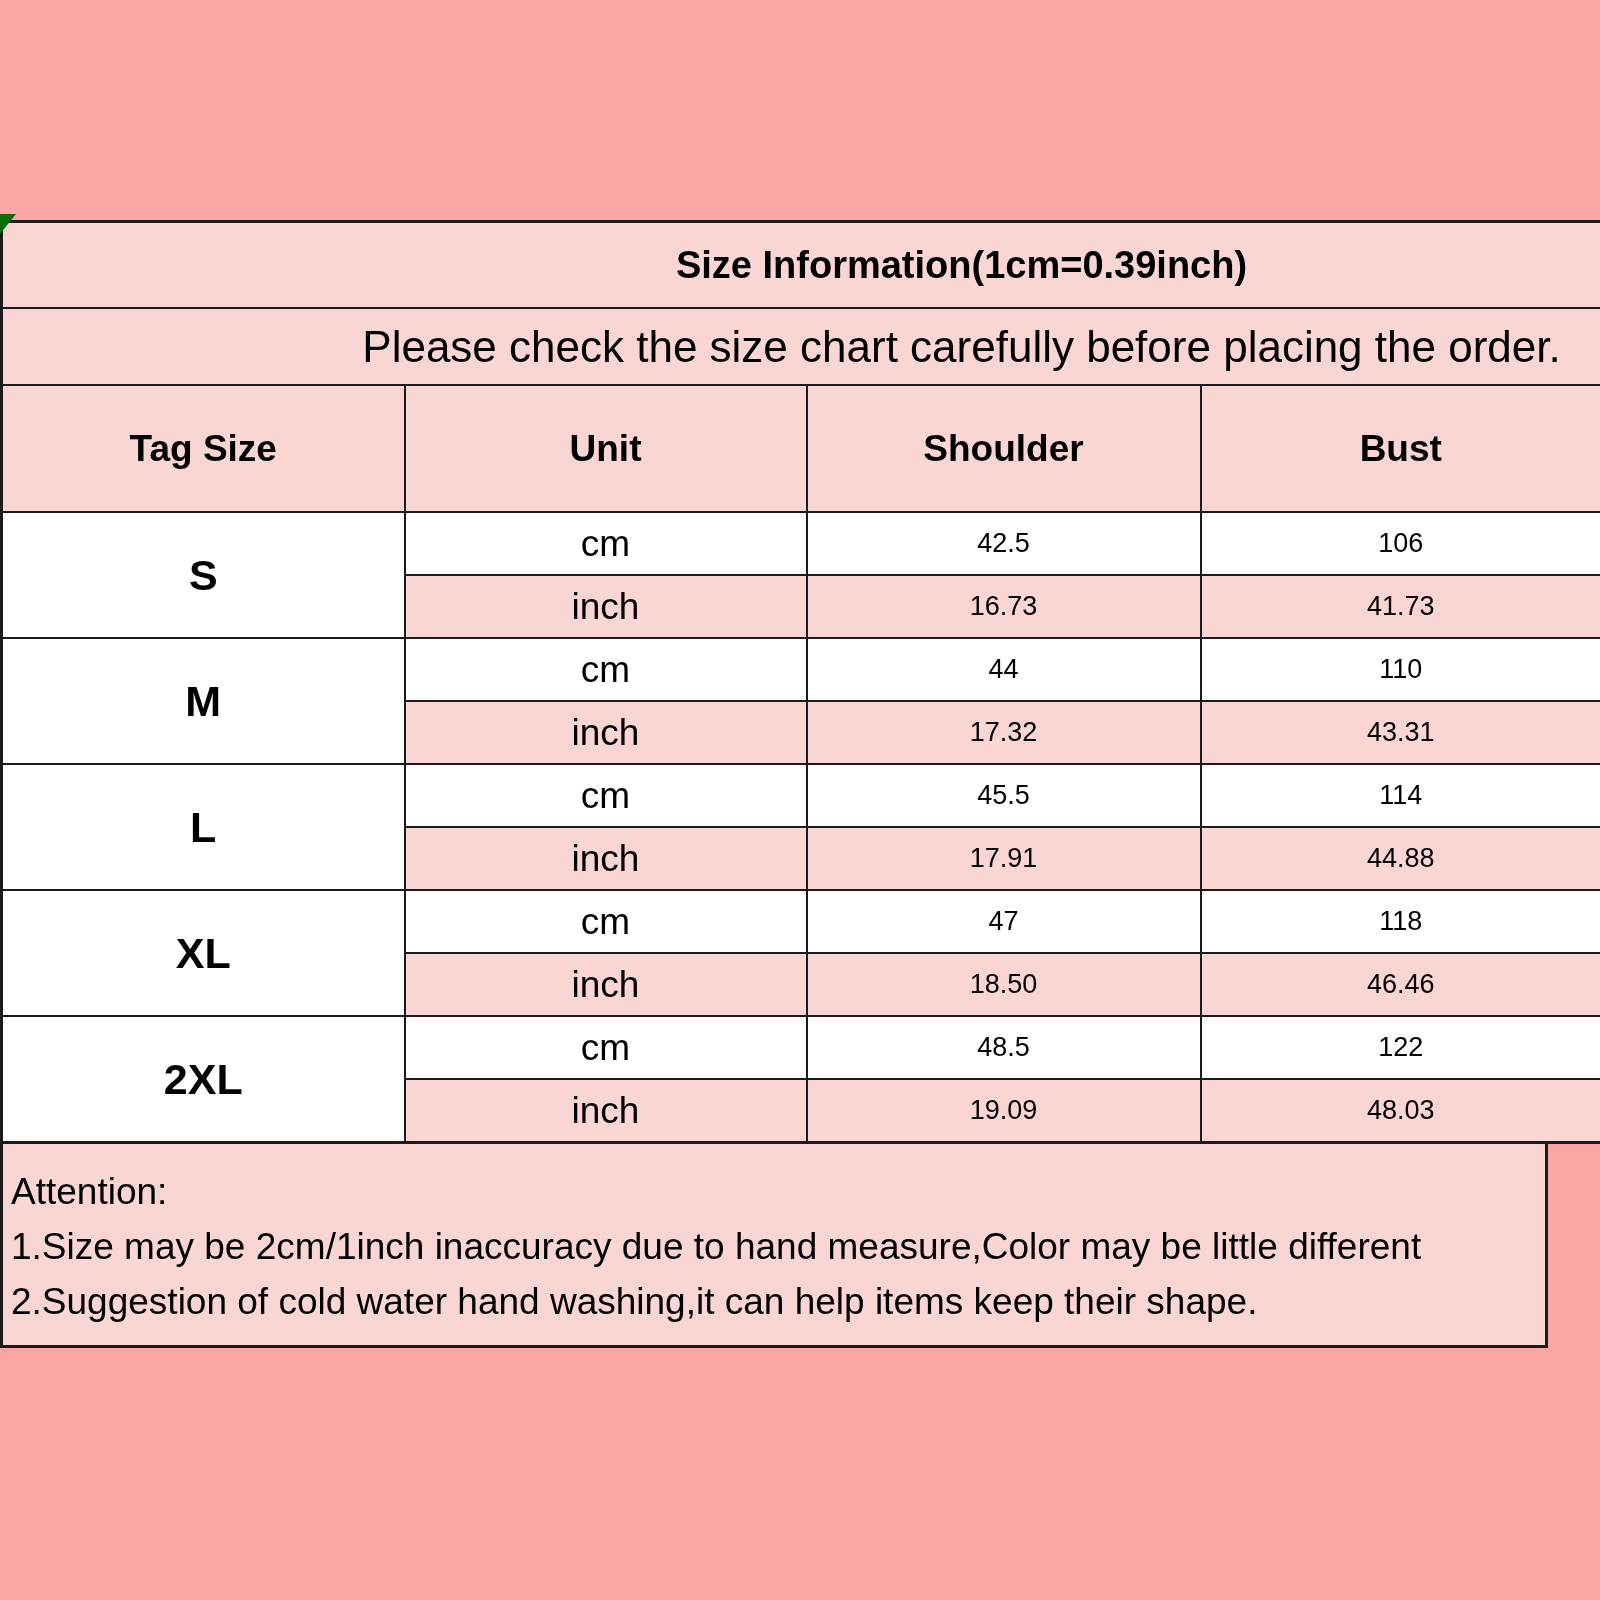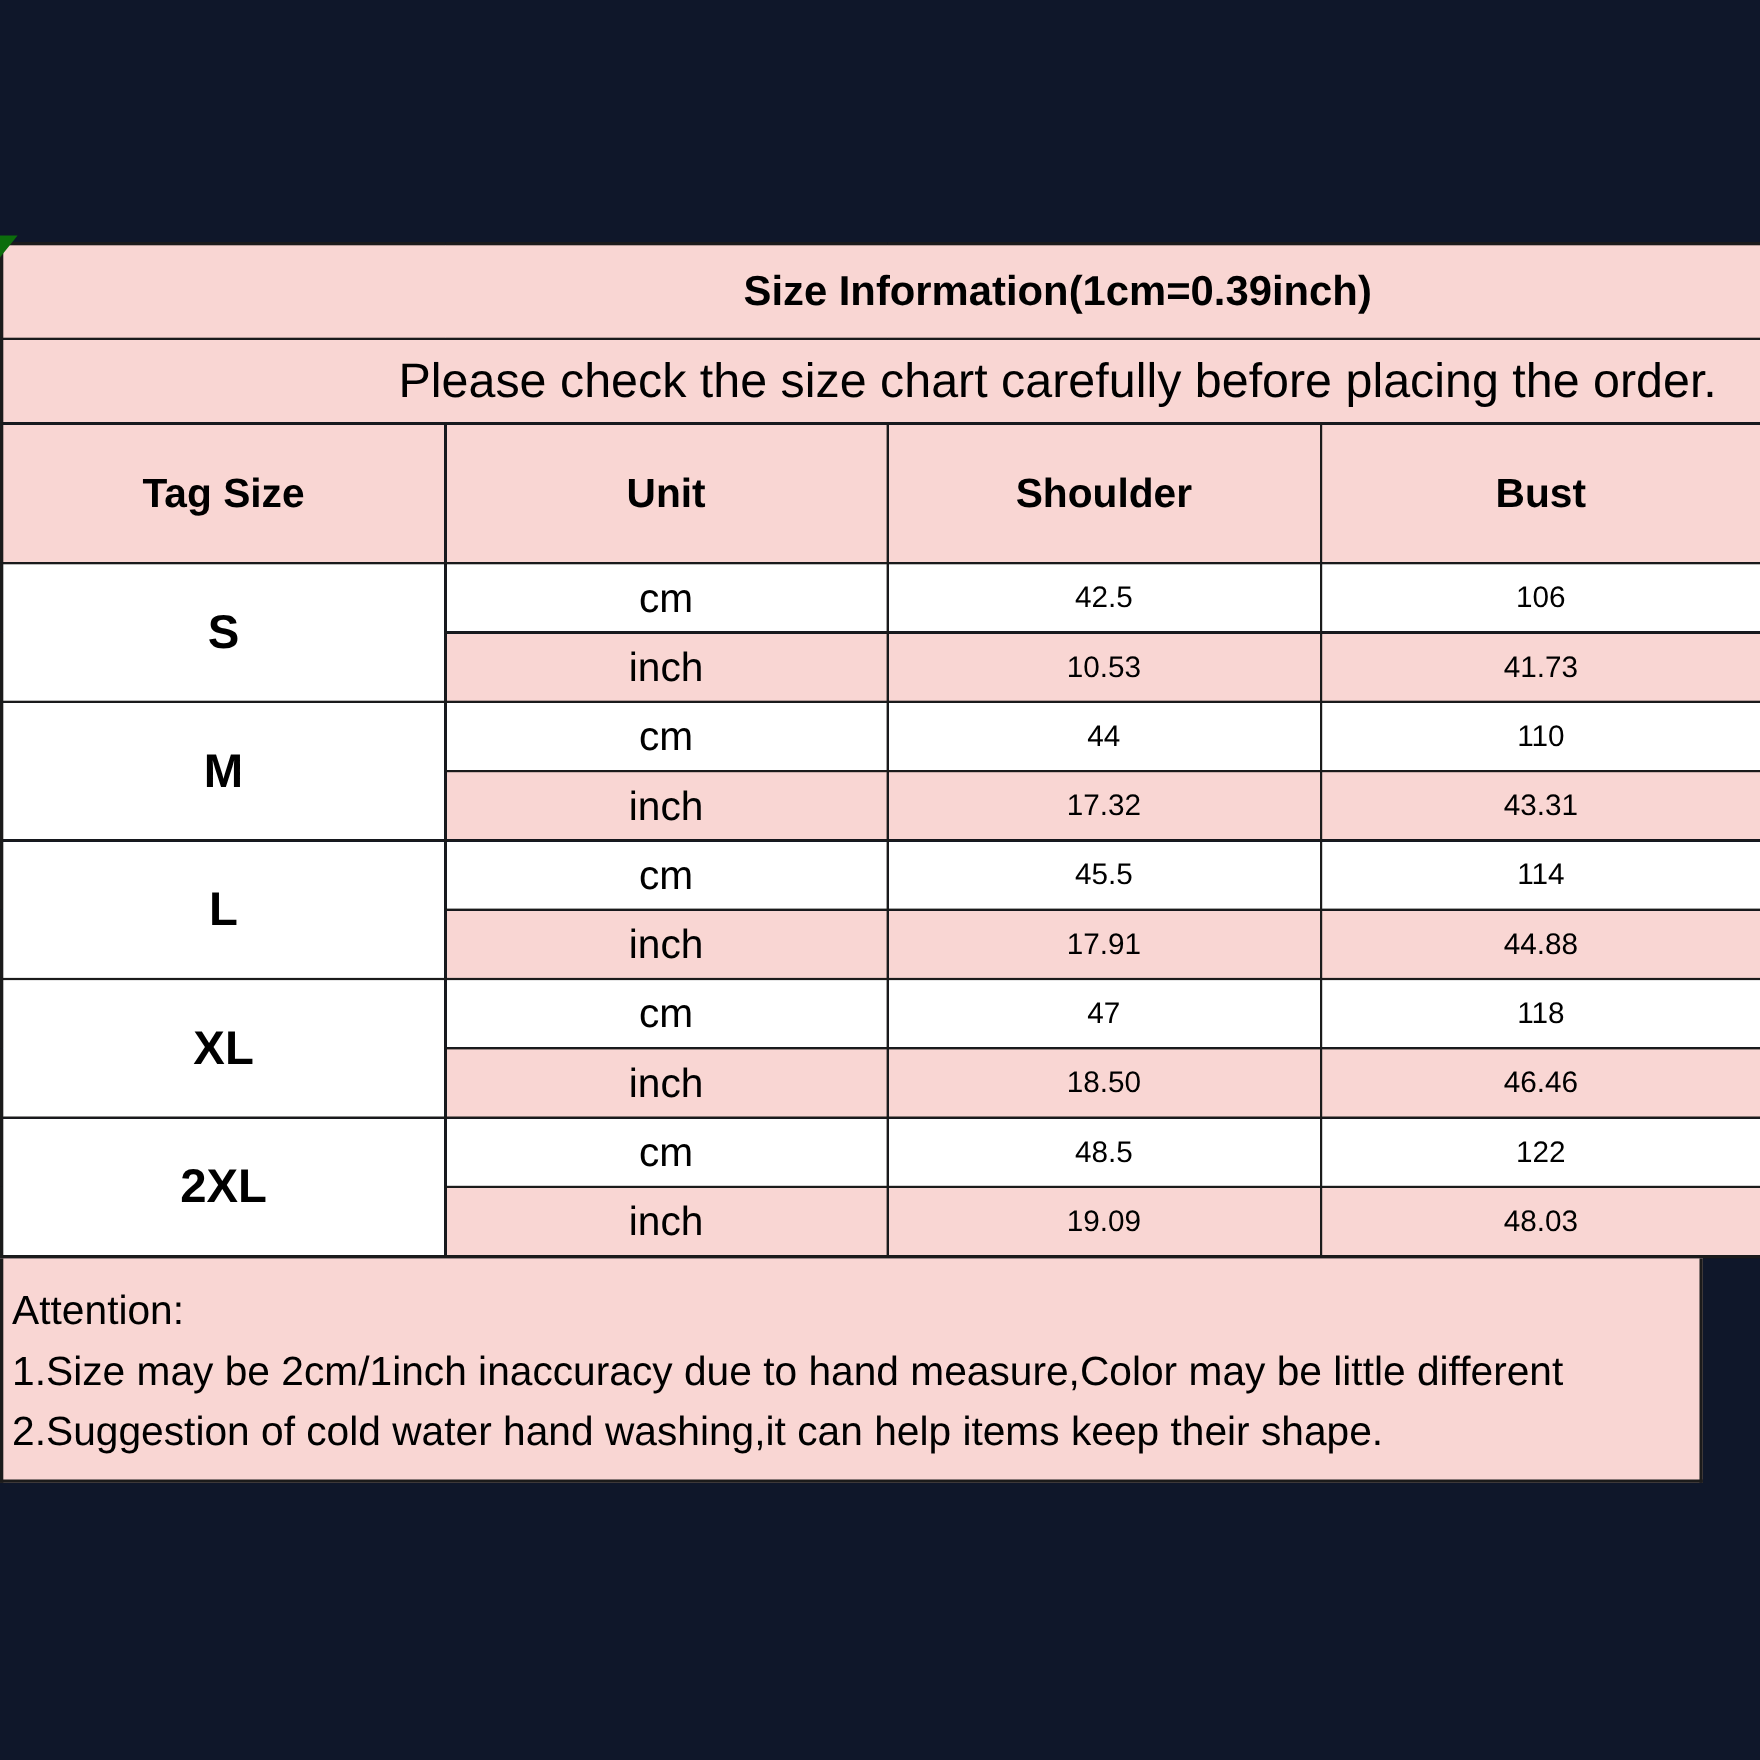--- a/index.html
+++ b/index.html
@@ -7,21 +7,21 @@
     --border:#1b1b1b;
     --corner-marker-green:#0c6d0c;
   }
   html,body{margin:0;padding:0;background:#fff;}
   body{
     width:1600px;height:1600px;
     font-family:"Liberation Sans", sans-serif;
     color:#000;
   }
   #stage{
-    position:relative;width:1600px;height:1600px;background:#0f172a;overflow:hidden;
+    position:relative;width:1600px;height:1600px;background:#fca5a5;overflow:hidden;
   }
   #sheet{
     position:absolute;top:220px;left:0;width:1600px;
   }
   
   .corner-marker{
     position:absolute;top:-6px;left:0;width:0;height:0;z-index:5;
     border-top:20px solid var(--corner-marker-green);
     border-right:16px solid transparent;
   }
@@ -93,21 +93,21 @@
       </tr>
 
       <tr class="cm-row">
         <td rowspan="2" class="tag-cell">S</td>
         <td class="unit-cell">cm</td>
         <td class="num-cell">42.5</td>
         <td class="num-cell">106</td>
       </tr>
       <tr class="inch-row">
         <td class="unit-cell">inch</td>
-        <td class="num-cell">10.53</td>
+        <td class="num-cell">16.73</td>
         <td class="num-cell">41.73</td>
       </tr>
 
       <tr class="cm-row">
         <td rowspan="2" class="tag-cell">M</td>
         <td class="unit-cell">cm</td>
         <td class="num-cell">44</td>
         <td class="num-cell">110</td>
       </tr>
       <tr class="inch-row">

